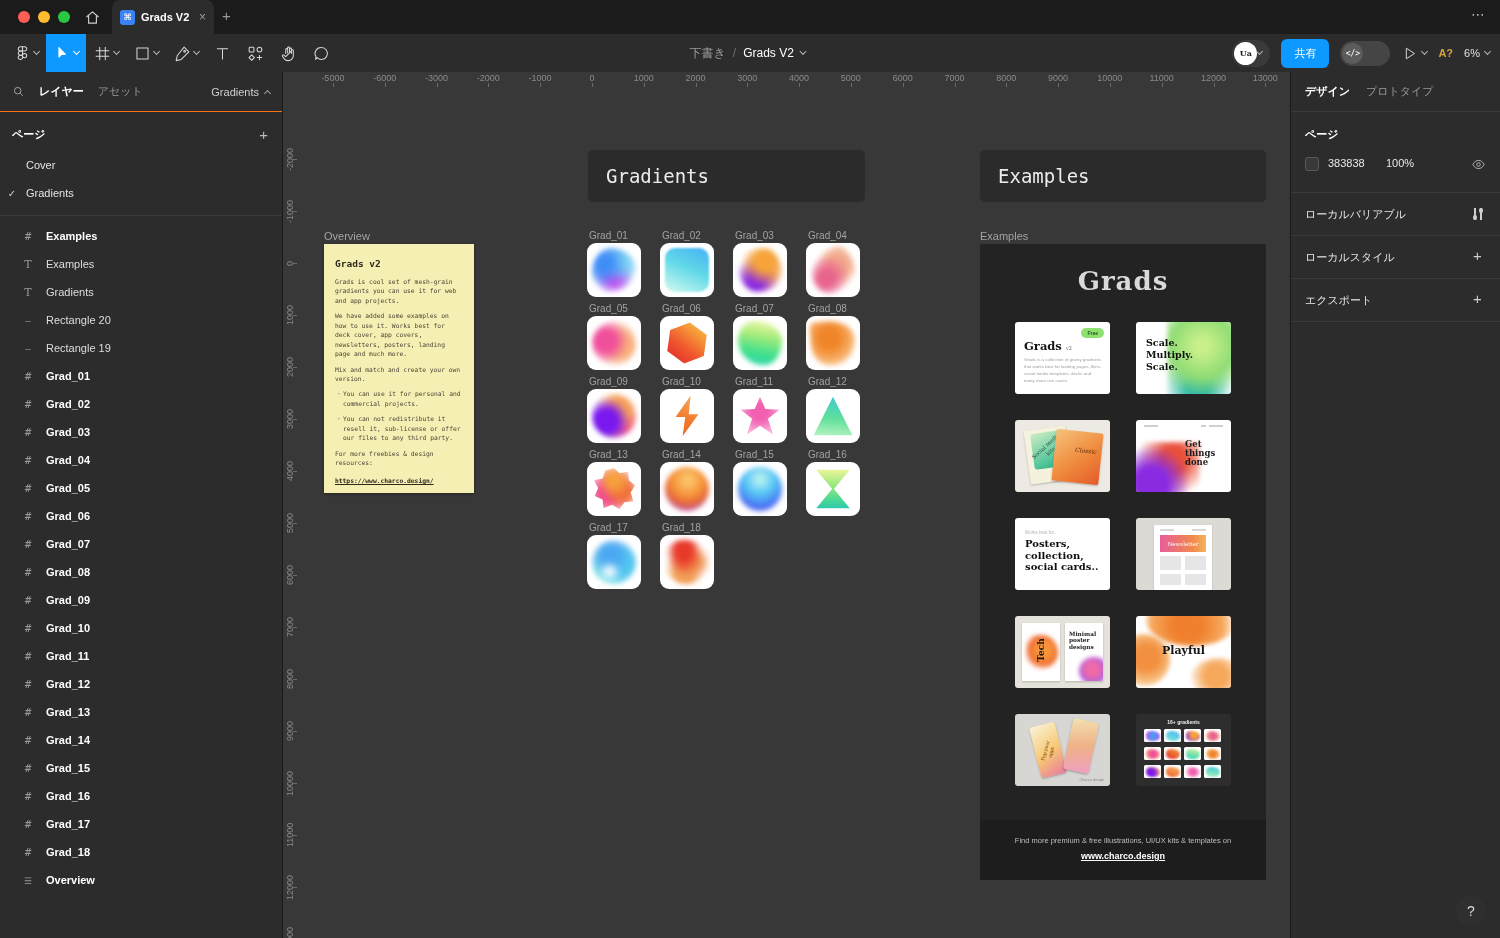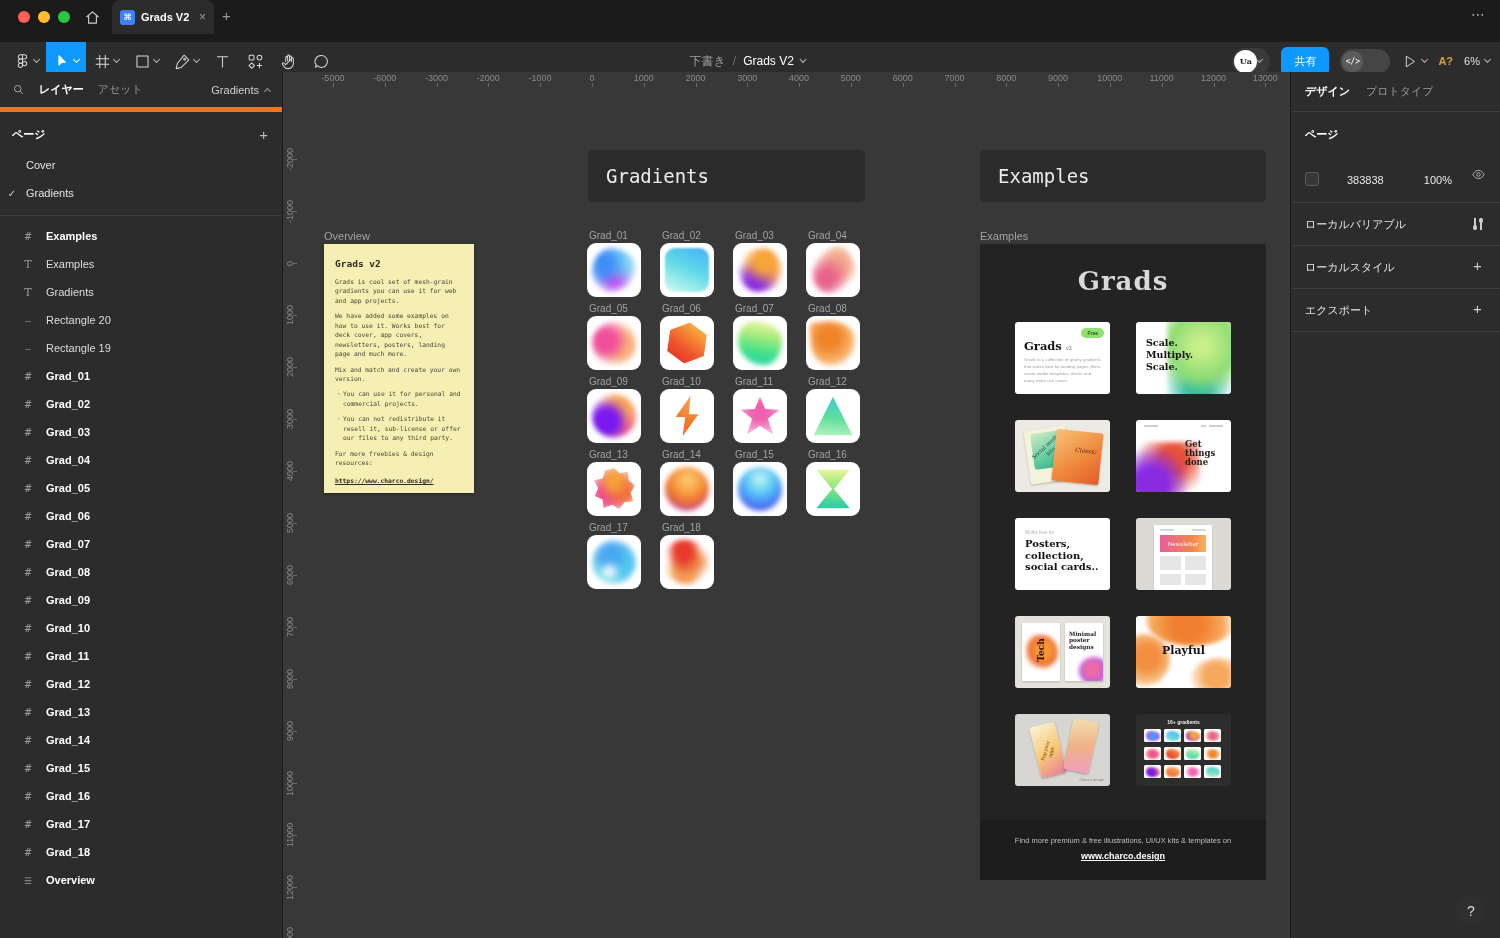--- a/index.html
+++ b/index.html
@@ -17,21 +17,21 @@
   .doc-tab { position:absolute; left:112px; top:0; width:102px; height:34px; background:#2c2c2c;
     border-radius:8px 8px 0 0; display:flex; align-items:center; gap:6px; padding:0 8px; }
   .figma-file-icon { width:15px; height:15px; border-radius:3px; background:#3b82f6; color:#fff;
     font-size:9px; font-weight:bold; display:flex; align-items:center; justify-content:center; flex:none; }
   .doc-title { color:#fff; font-size:11px; font-weight:600; white-space:nowrap; flex:1; }
   .tab-close { color:#9a9a9a; font-size:12px; cursor:default; }
   .new-tab { position:absolute; left:222px; top:7px; color:#9a9a9a; font-size:15px; }
   .tab-overflow { position:absolute; right:14px; top:6px; color:#b5b5b5; font-size:14px; letter-spacing:1px; }
 
   
-  .toolbar { position:absolute; left:0; top:42px; width:1500px; height:38px; background:#2c2c2c;padding-left:48px; }
+  .toolbar { position:absolute; left:0; top:34px; width:1500px; height:38px; background:#2c2c2c;padding-left:48px; }
   .tools { position:absolute; left:6px; top:0; height:38px; display:flex; align-items:center; }
   .tool { height:38px; display:flex; align-items:center; justify-content:center; gap:2px; padding:0 7px; }
   .tool svg { width:19px; height:19px; stroke:#d6d6d6; fill:none; stroke-width:1.3; stroke-linecap:round; stroke-linejoin:round; }
   .tool.selected { background:#0d99ff; }
   .tool.selected svg { stroke:#fff; fill:#fff; }
   .chev { width:5px; height:5px; border-right:1.2px solid #b5b5b5; border-bottom:1.2px solid #b5b5b5;
     transform:rotate(45deg); margin-top:-3px; flex:none; }
   .tool.selected .chev { border-color:#fff; }
   .breadcrumb { position:absolute; left:50%; top:0; transform:translateX(-52%); height:38px;
     display:flex; align-items:center; gap:7px; font-size:12px; }
@@ -48,21 +48,21 @@
   .play-group svg { width:17px; height:17px; stroke:#d6d6d6; fill:none; stroke-width:1.4; stroke-linejoin:round; }
   .shortcut-badge { color:#d8a33c; font-size:11px; font-weight:bold; }
   .zoom-group { display:flex; align-items:center; gap:5px; color:#e0e0e0; font-size:11px; }
 
   
   .left-panel { position:absolute; left:0; top:72px; width:283px; height:866px; background:#2c2c2c; border-right:1px solid #1a1a1a; }
   .right-panel { position:absolute; right:0; top:72px; width:210px; height:866px; background:#2c2c2c; border-left:1px solid #1a1a1a; }
   .canvas { position:absolute; left:283px; top:72px; width:1007px; height:866px; background:#383838; overflow:hidden; }
 
   
-  .lp-header { height:40px; border-bottom:5px solid #f97316; display:flex; align-items:center; padding:0 12px; gap:14px; }
+  .lp-header { height:40px; border-bottom:1px solid #f97316; display:flex; align-items:center; padding:0 12px; gap:14px; }
   .lp-header svg { width:13px; height:13px; stroke:#bdbdbd; fill:none; stroke-width:1.5; }
   .lp-tab { font-size:11px; }
   .lp-tab.active { color:#fff; font-weight:bold; }
   .lp-tab.inactive { color:#9a9a9a; }
   .lp-pagejump { margin-left:auto; display:flex; align-items:center; gap:6px; color:#d0d0d0; font-size:11px; }
   .chev-up { width:5px; height:5px; border-right:1.2px solid #9a9a9a; border-bottom:1.2px solid #9a9a9a; transform:rotate(-135deg); margin-top:3px; }
   .pages-head { display:flex; align-items:center; padding:14px 14px 8px 12px; }
   .pages-title { color:#fff; font-size:11px; font-weight:bold; flex:1; }
   .pages-add { color:#bdbdbd; font-size:15px; }
   .page-row { height:28px; display:flex; align-items:center; font-size:11px; color:#e4e4e4; }
@@ -226,21 +226,21 @@
   .ex-footer { position:absolute; left:0; right:0; bottom:0; height:60px; background:#1d1d1d; border-radius:0 0 2px 2px; text-align:center; }
   .ex-footer-text { margin-top:16px; font-size:7.5px; color:#bdbdbd; }
   .ex-footer-link { margin-top:5px; font-size:9px; font-weight:bold; color:#fff; text-decoration:underline; display:inline-block; }
 
   
   .rp-tabs { height:40px; border-bottom:1px solid #3c3c3c; display:flex; align-items:center; padding:0 14px; gap:16px; font-size:11px; }
   .rp-tab-active { color:#fff; font-weight:bold; }
   .rp-tab-inactive { color:#9a9a9a; }
   .rp-page { border-bottom:1px solid #3c3c3c; padding:15px 14px 16px; }
   .rp-page-title { color:#fff; font-size:11px; font-weight:bold; }
-  .rp-color-row { display:flex; align-items:flex-end; margin-top:25px;gap:19px; }
+  .rp-color-row { display:flex; align-items:flex-start; margin-top:15px; }
   .swatch { width:14px; height:14px; border-radius:3px; background:#383838; border:1px solid #5a5a5a; }
   .swatch-hex { color:#e8e8e8; font-size:11px; margin-left:9px; width:58px; }
   .swatch-op { color:#e8e8e8; font-size:11px; }
   .eye { margin-left:auto; }
   .eye svg { width:15px; height:15px; stroke:#cfcfcf; fill:none; stroke-width:1.3; }
   .rp-row { height:43px; border-bottom:1px solid #3c3c3c; display:flex; align-items:center; padding:0 14px; }
   .rp-row-label { color:#e8e8e8; font-size:11px; flex:1; }
   .secicon { position:relative; width:16px; height:16px; color:#cfcfcf; }
   .secicon[data-icon="plus"]::before { content:"+"; position:absolute; left:3px; top:-2px; font-size:15px; }
   .secicon[data-icon="variables"]::before { content:""; position:absolute; left:4px; top:2px; width:1.5px; height:12px;

